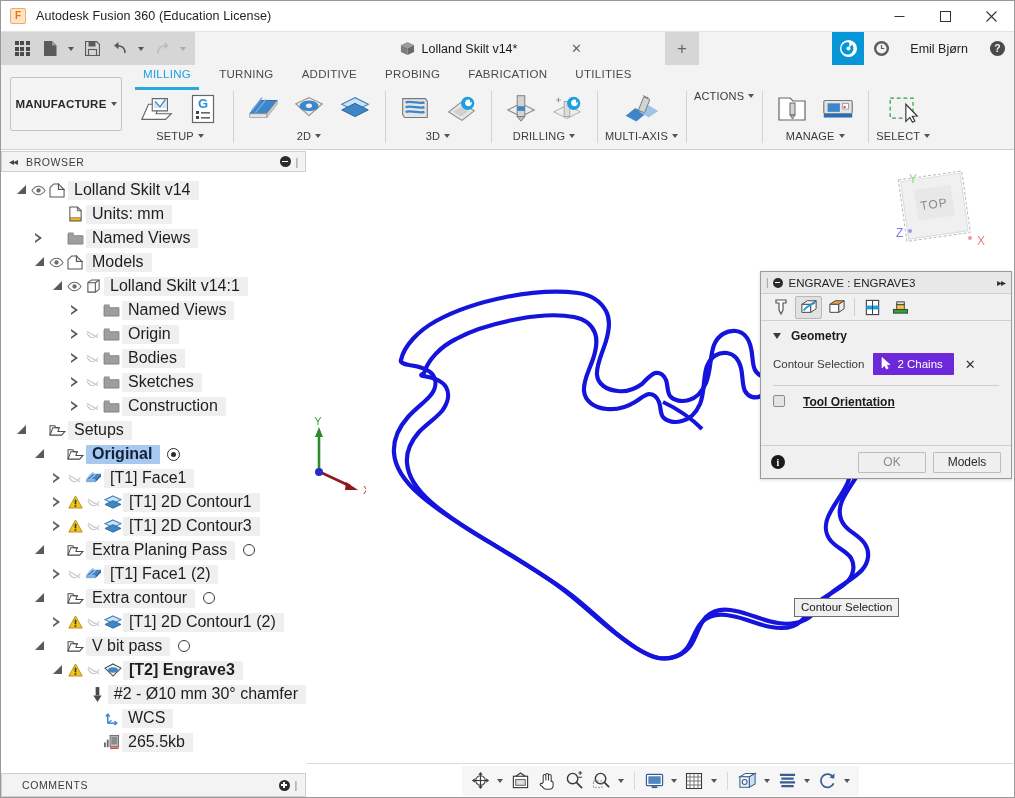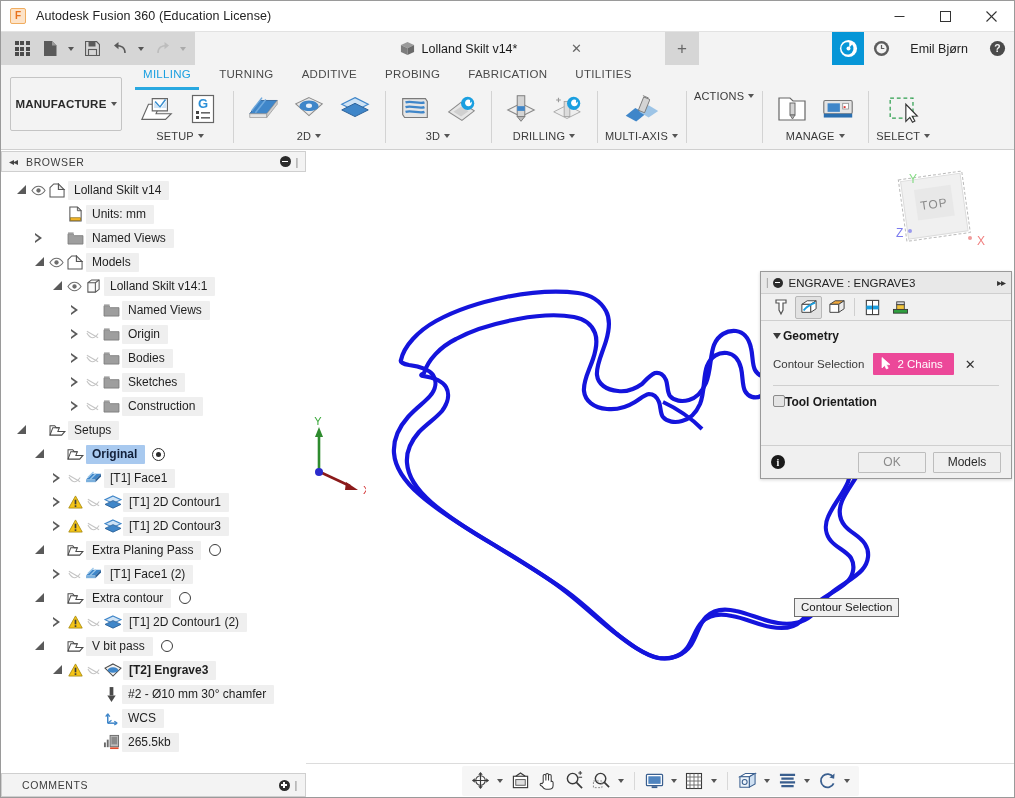--- a/index.html
+++ b/index.html
@@ -138,21 +138,21 @@
   }
   .bh-arrows { color:#444; font-size:10px; margin-right:9px; letter-spacing:-1px; }
   .bh-right { margin-left:auto; display:flex; align-items:center; gap:5px; }
   .circle-minus {
     width:11px; height:11px; border-radius:50%; background:#2b2b2b;
     display:flex; align-items:center; justify-content:center;
   }
   .circle-minus::after { content:''; width:6px; height:1.5px; background:#fff; }
   .grip { color:#888; font-size:11px; }
 
-  .tree { padding-top: 6px; font-size: 12px; }
+  .tree { padding-top: 6px; font-size: 16px; }
   .trow {
     display:flex; align-items:center; height: 24px; white-space:nowrap;
   }
   .tw { display:inline-flex; align-items:center; justify-content:center; flex: none; }
   .tri-right-h {
     width:9px;height:10px; position:relative;
   }
   .tri-right-h::before{
     content:''; position:absolute; left:0; top:0;
     width:0;height:0;border-top:5px solid transparent;border-bottom:5px solid transparent;border-left:7px solid #5a5a5a;
@@ -238,33 +238,33 @@
     display:flex; align-items:center; padding-left: 6px; gap:1px;
   }
   .dtab {
     width: 27px; height: 23px; display:flex; align-items:center; justify-content:center;
     border-radius:2px;
   }
   .dtab.active { background:#e2e2e2; border:1px solid #b8b8b8; }
   .dtab-sep { width:1px; height:18px; background:#cfcfcf; margin:0 3px; }
   .dlg-body { flex:1; padding: 8px 12px 0 12px; background:#f0f0f0; }
   .section-hdr {
-    display:flex; align-items:center; gap:2px; font-weight:bold; font-size:12px; color:#1a1a1a;
+    display:flex; align-items:center; gap:10px; font-weight:bold; font-size:12px; color:#1a1a1a;
     margin-bottom: 10px;
   }
   .tri-dn-sm { width:0;height:0;border-left:4.5px solid transparent;border-right:4.5px solid transparent;border-top:6px solid #3a3a3a; }
   .field-row { display:flex; align-items:center; gap:9px; margin-bottom: 10px; }
   .field-label { font-size: 11.5px; color:#3a3a3a; }
   .sel-btn {
-    background: #ec4899; color:#fff; font-size: 11.5px;
+    background: #6d28d9; color:#fff; font-size: 11.5px;
     padding: 4px 11px 5px 8px; display:flex; align-items:center; gap:5px; border-radius:1px;
   }
   .x-btn { color:#333; font-size:13px; padding:0 2px; }
   .hr { height:1px; background:#cfcfcf; margin: 4px 0 9px 0; }
-  .chk-row { display:flex; align-items:flex-start; gap:0; }
+  .chk-row { display:flex; align-items:flex-start; gap:18px;text-decoration:underline; }
   .chkbox {
     width:12px;height:12px;border:1px solid #8a8a8a;background:#e4e4e4;border-radius:2px;
   }
   .chk-label { font-weight:bold; font-size:12px; color:#1a1a1a; }
   .dlg-footer {
     height: 33px; background:#f0f0f0; border-top:1px solid #cfcfcf;
     display:flex; align-items:center; padding: 0 10px;
   }
   .info-i {
     width:14px;height:14px;border-radius:50%;background:#1a1a1a;color:#fff;

